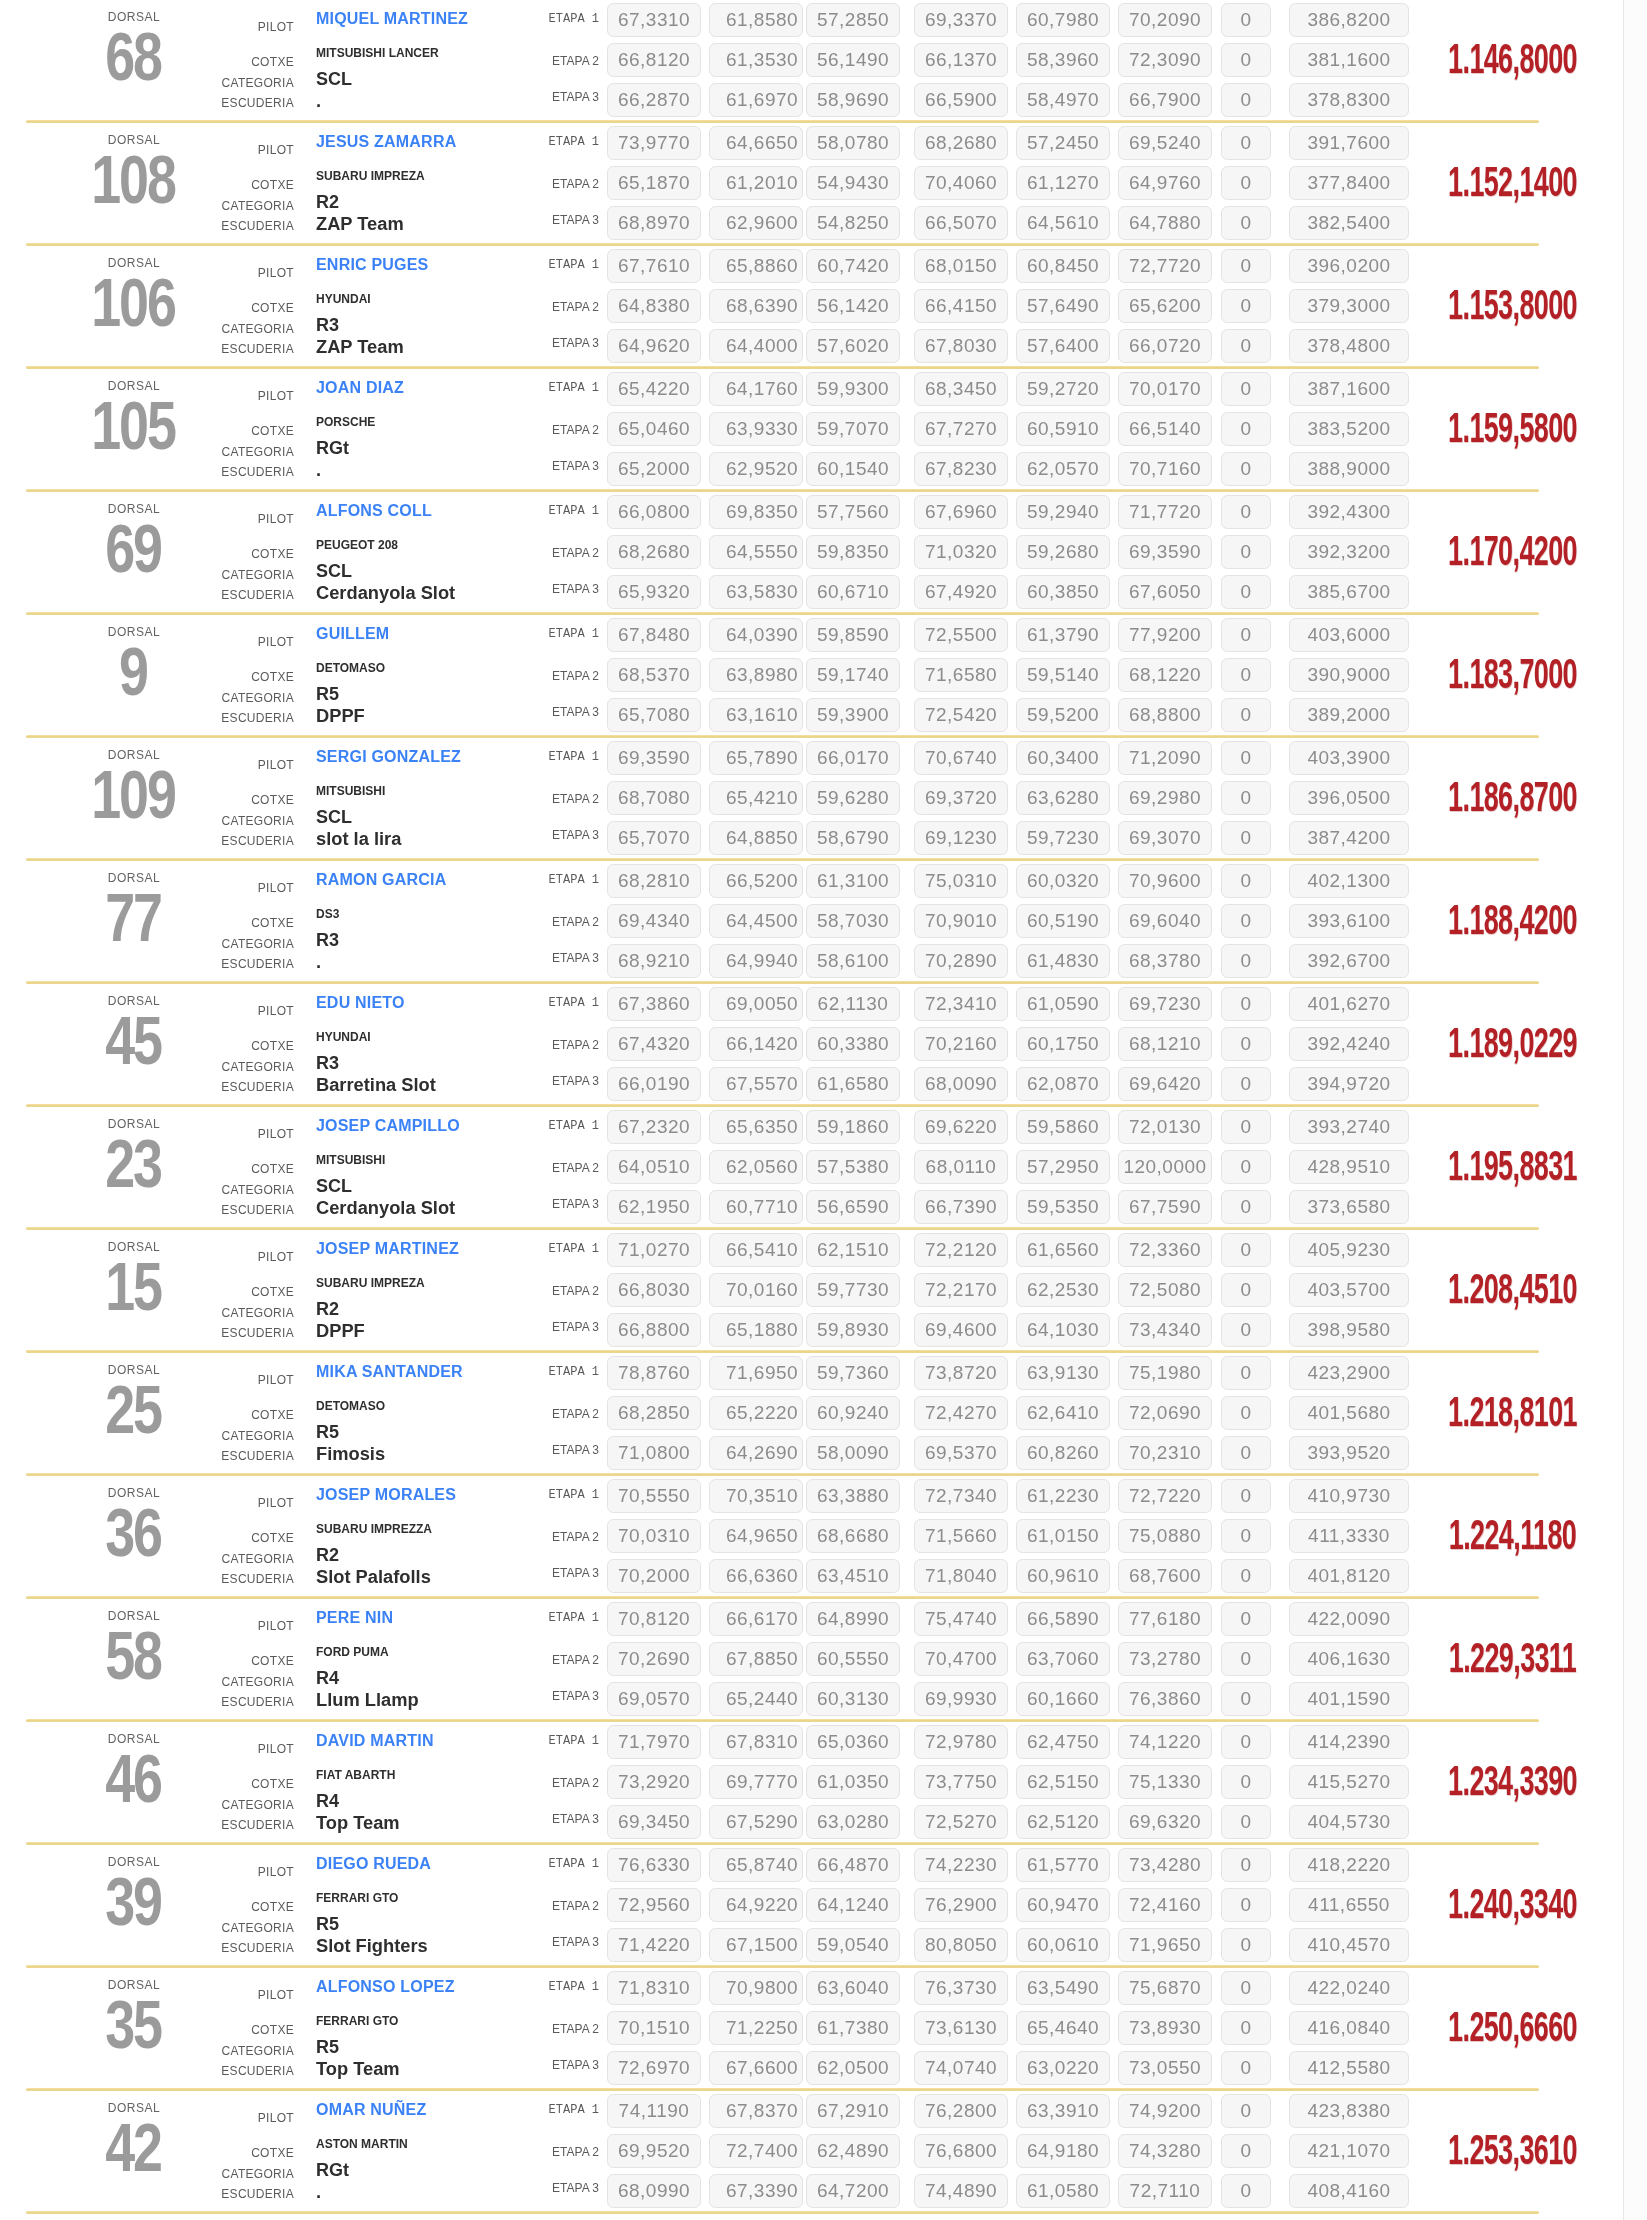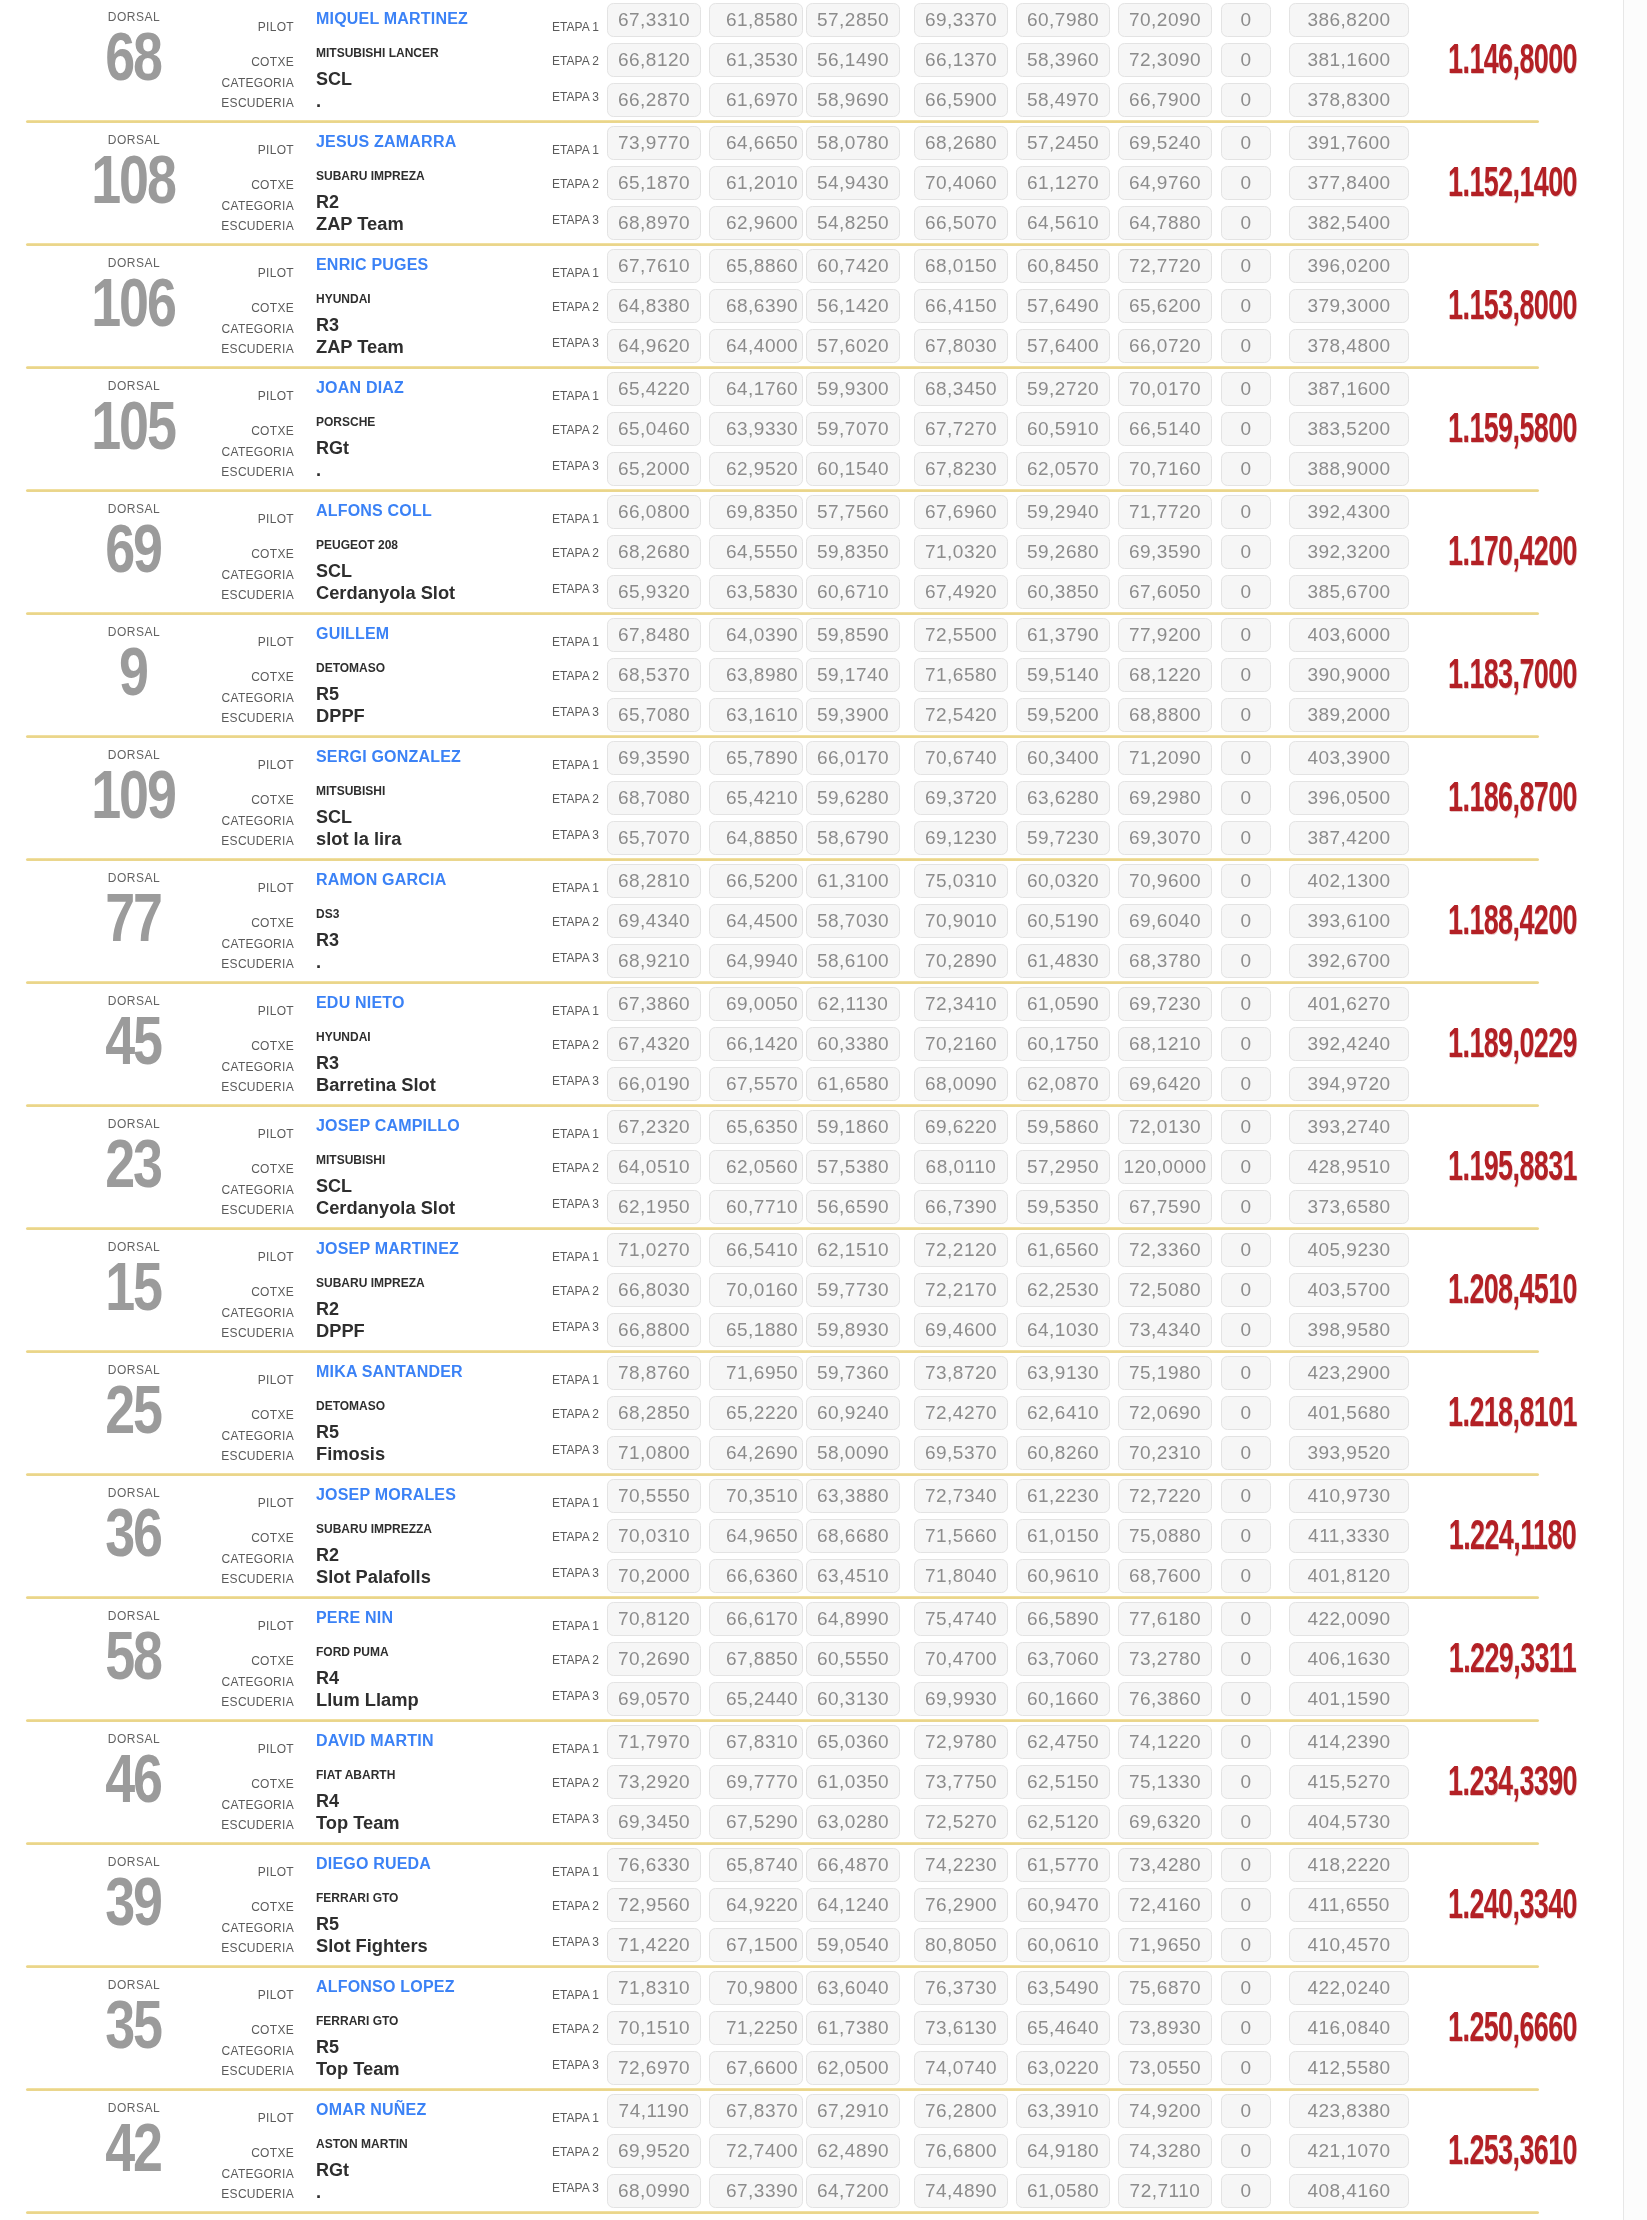--- a/index.html
+++ b/index.html
@@ -44,21 +44,21 @@
   .info-value { position:absolute; left:316px; white-space:nowrap; color:#2e2e2e; }
   .pilot-name      { top:10px; font-size:16px; font-weight:bold; color:#3b82f6; letter-spacing:0.2px; }
   .cotxe-value     { top:46px; font-size:12px; font-weight:bold; }
   .categoria-value { top:69px; font-size:18px; font-weight:bold; }
   .escuderia-value { top:90px; font-size:18.3px; font-weight:bold; }
   
   .etapa-label {
     position:absolute; left:508px; width:91px; text-align:right;
     font-size:12px; color:#5a5a5a; white-space:nowrap;
   }
-  .e0 { top:20px; } .e1 { top:54px; } .e2 { top:90px; }
+  .e0 { top:12px;font-family:Liberation Mono, monospace; } .e1 { top:54px; } .e2 { top:90px; }
   
   .cell {
     position:absolute; height:34px; box-sizing:border-box;
     background:#f6f6f6; border:0.9px solid #e3e3e3; border-radius:6.4px;
     display:flex; align-items:center; justify-content:center;
     font-size:19px; color:#8c8c8c; letter-spacing:0.5px; white-space:nowrap;
   }
   .r0 { top:2.7px; } .r1 { top:43px; } .r2 { top:83px; }
   .c0 { left:607px;  width:94px; }
   .c1 { left:709px;  width:94px;padding-left:12px; }

